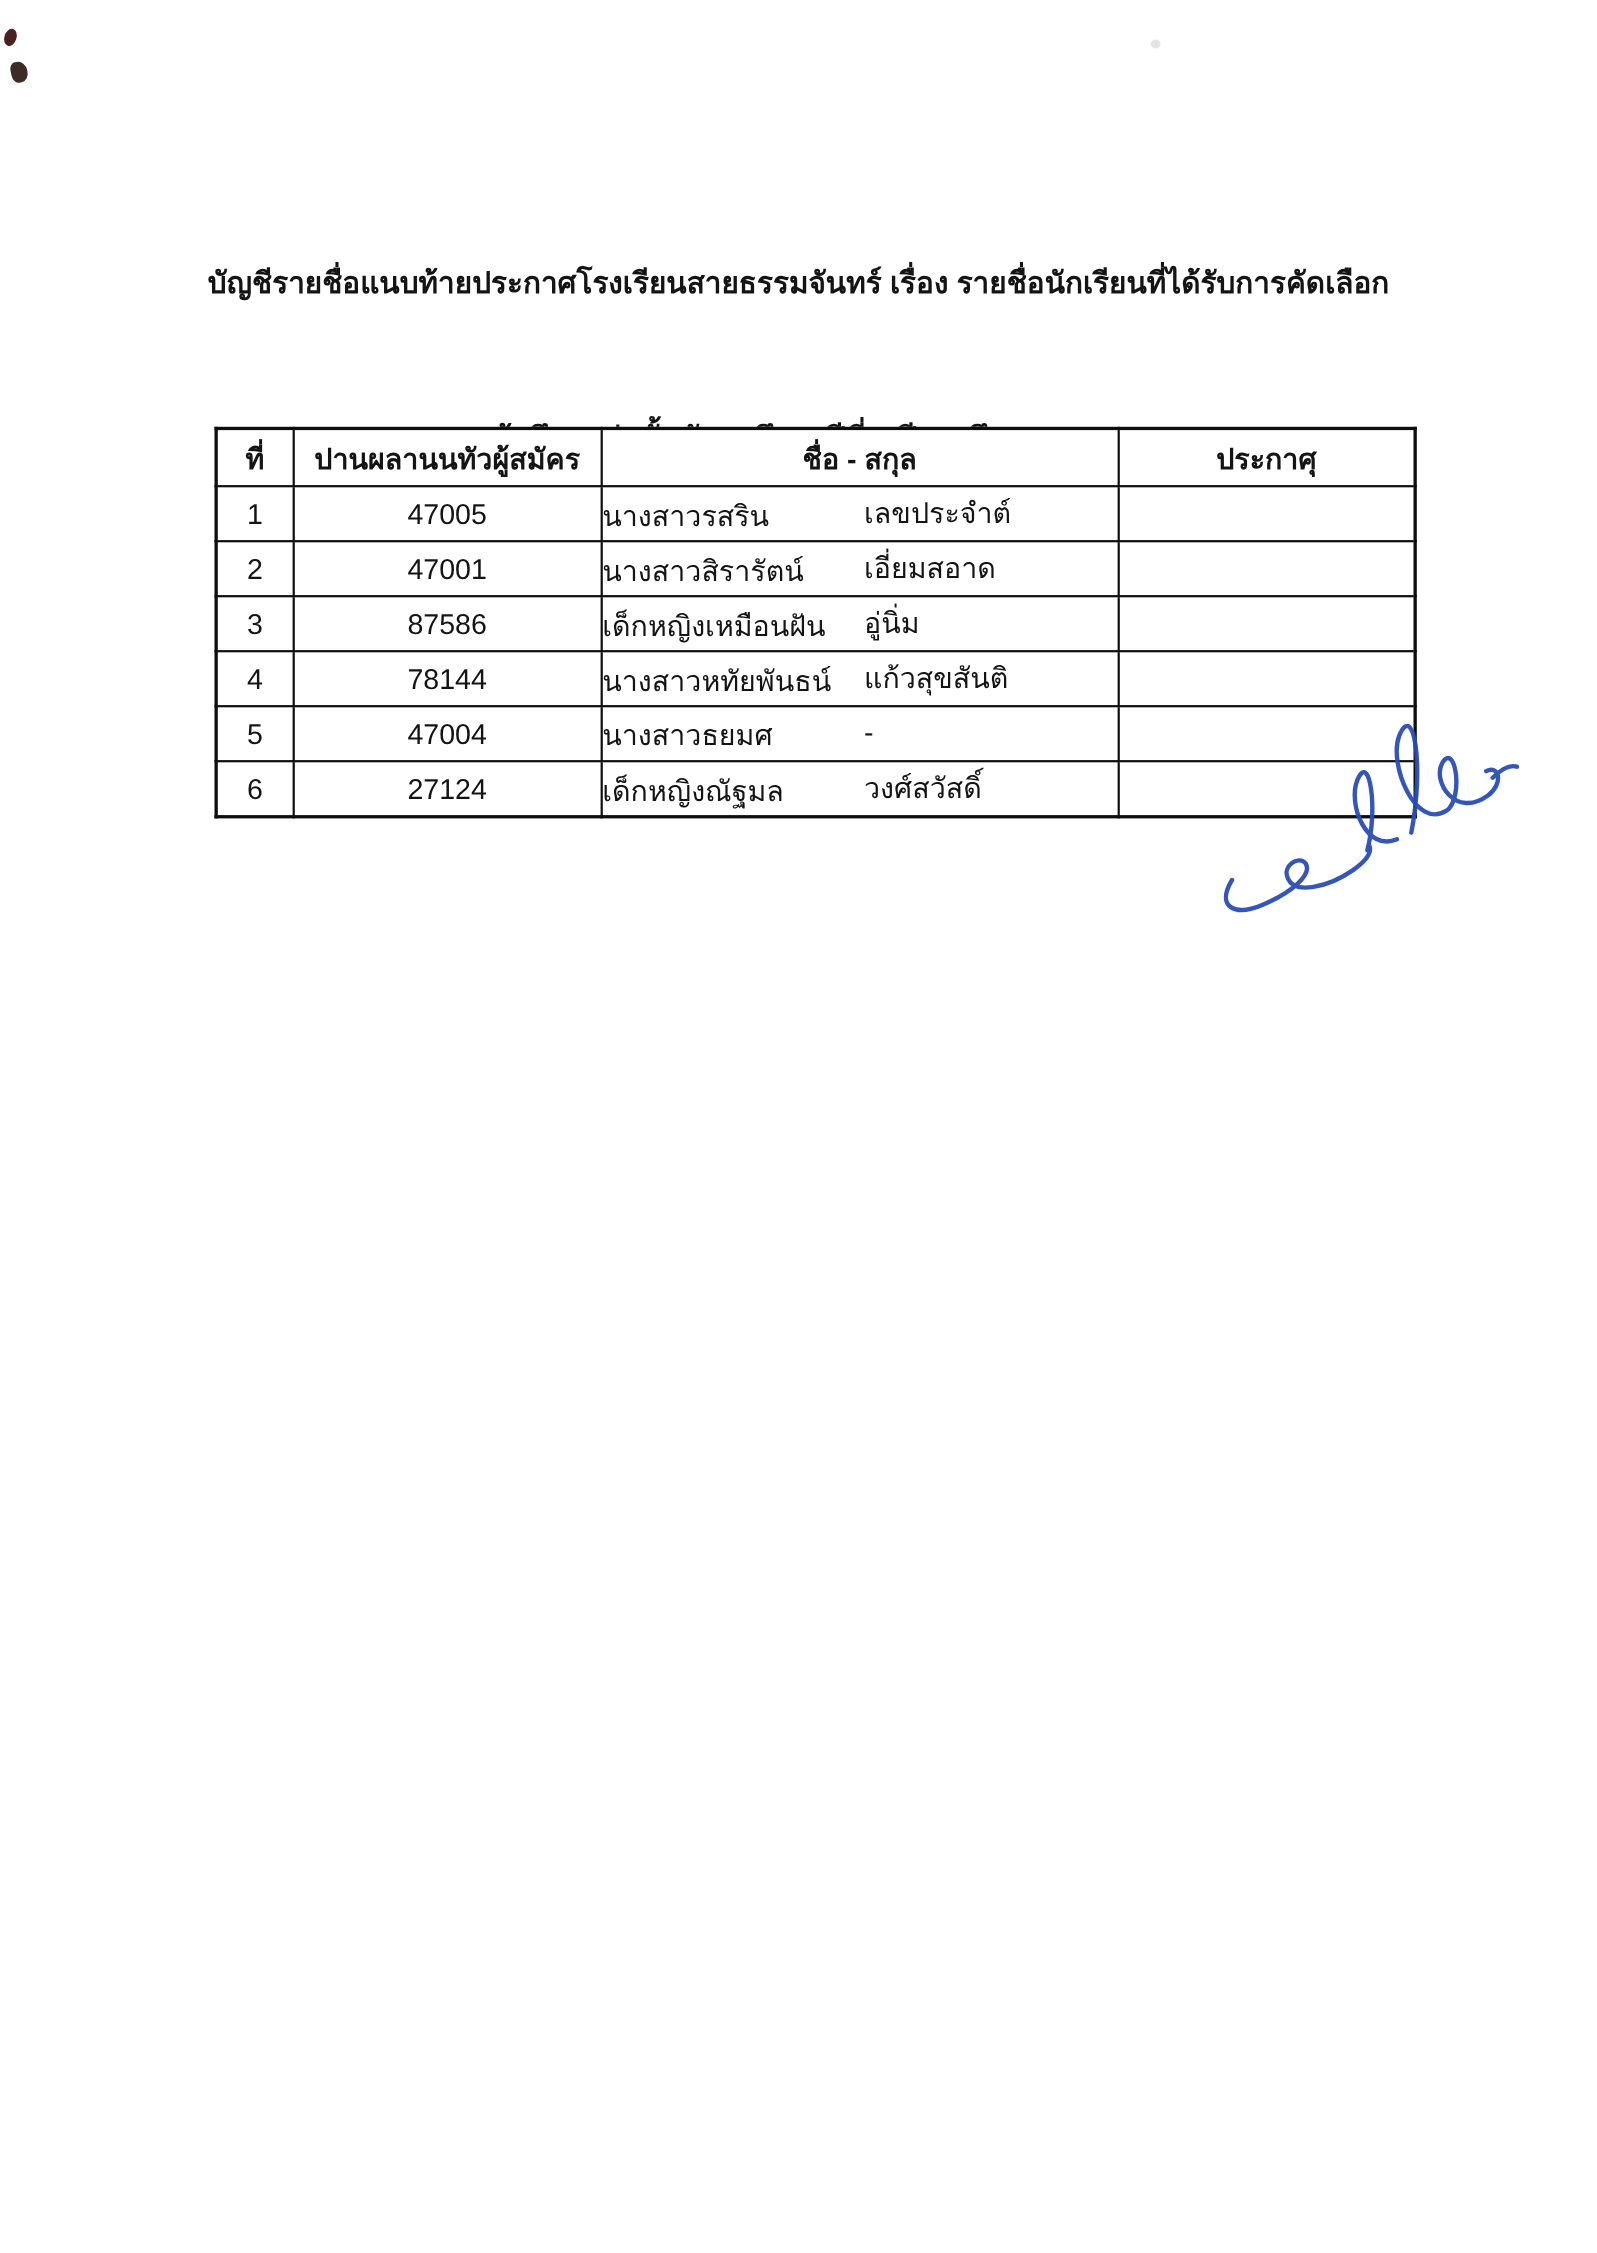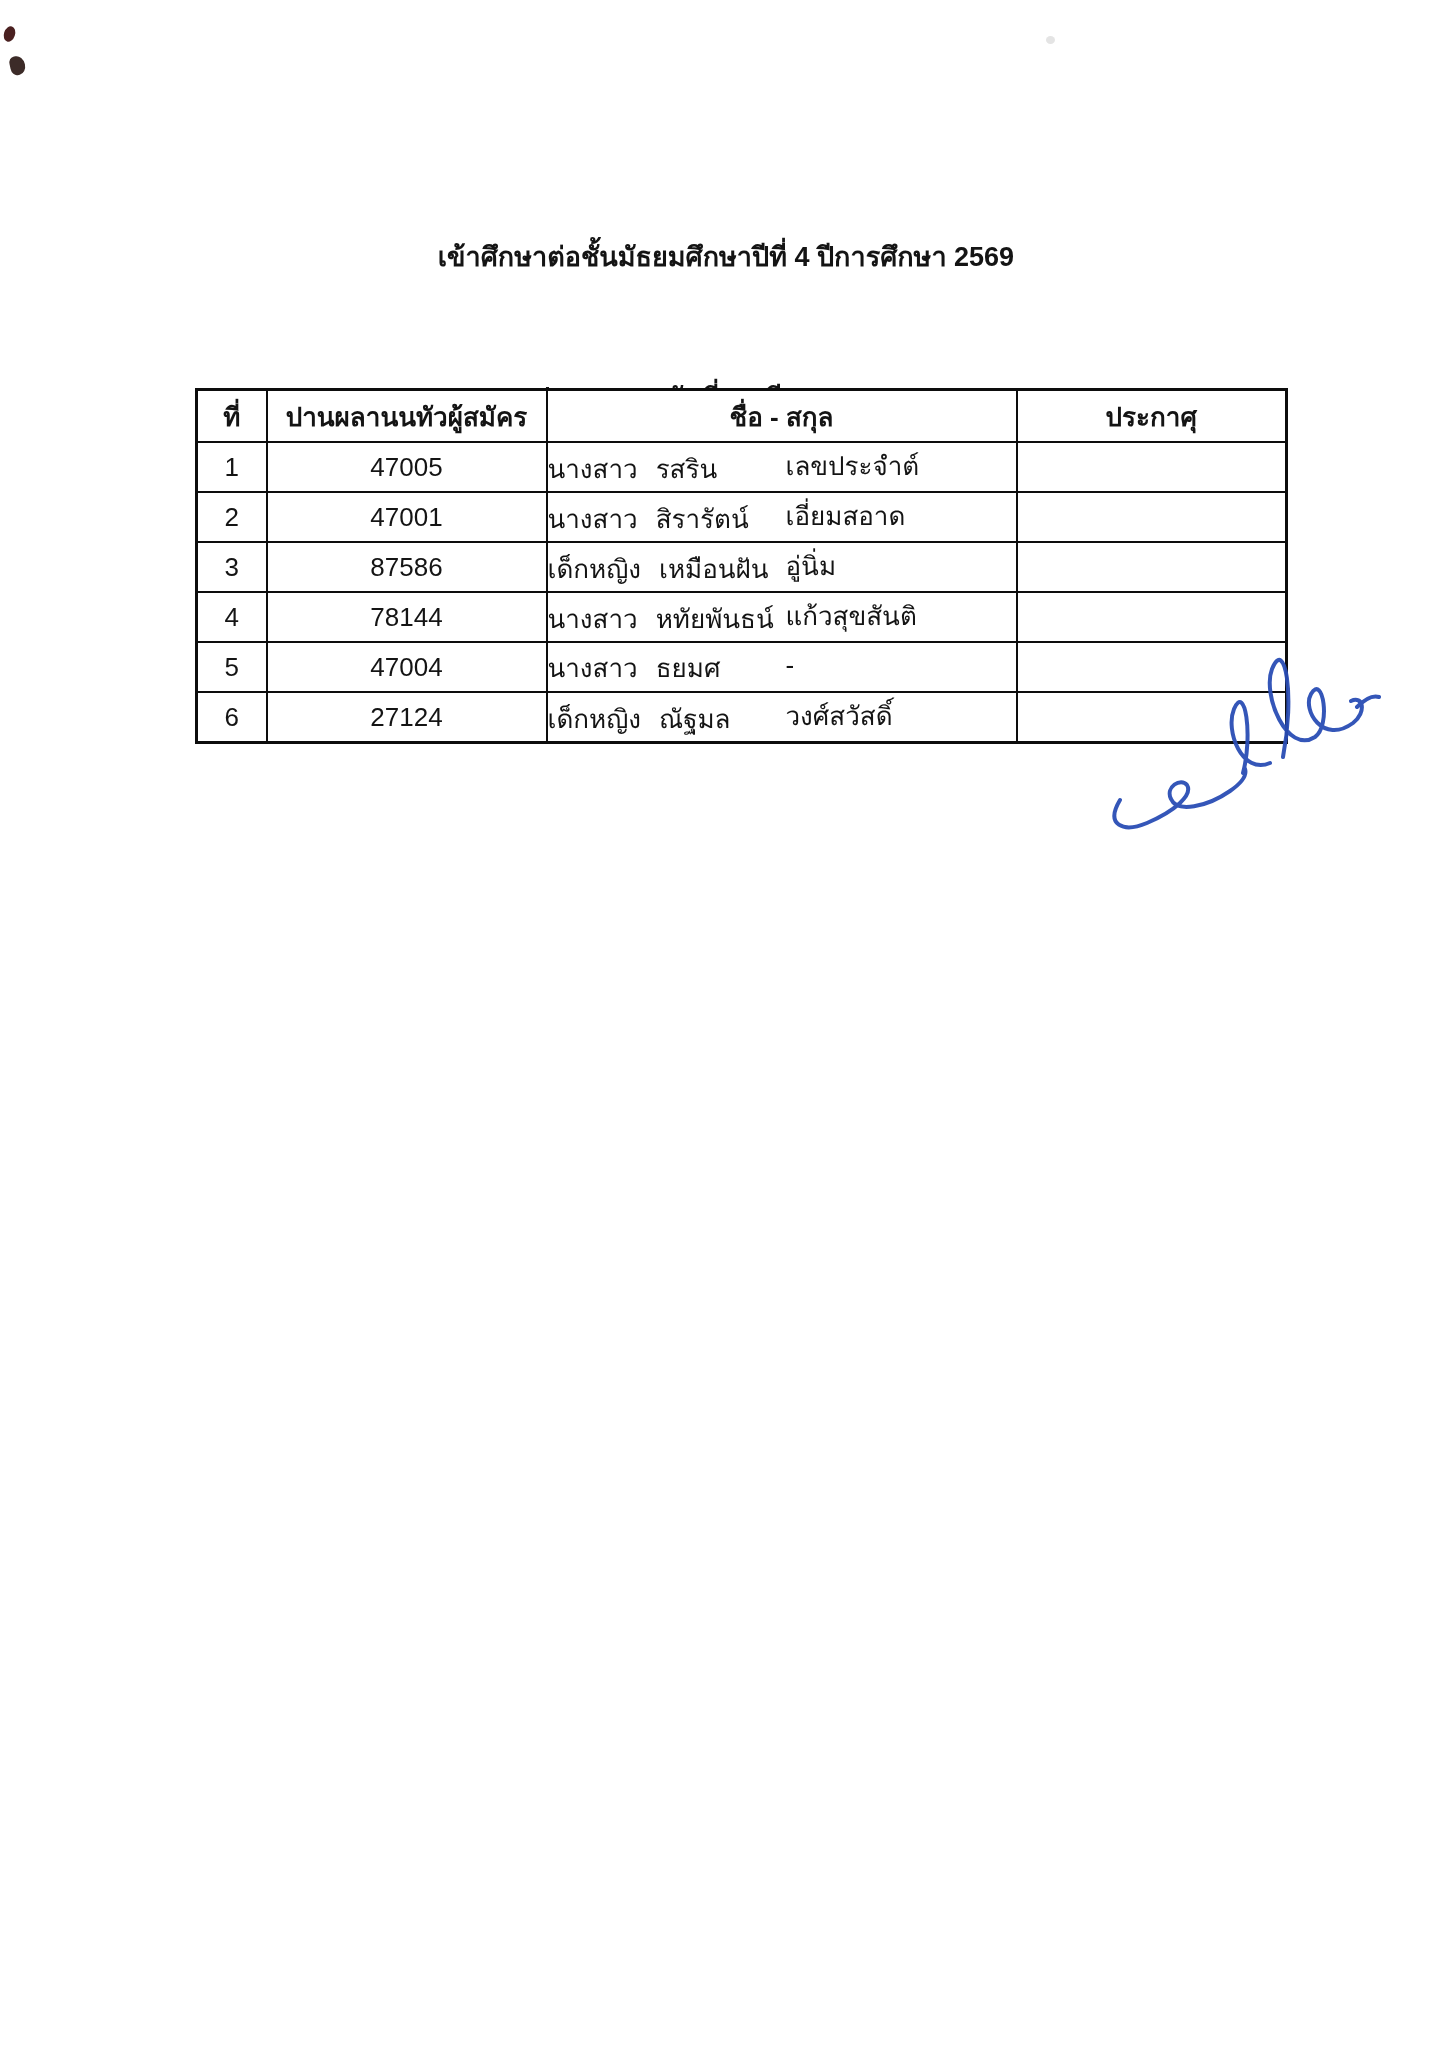--- a/index.html
+++ b/index.html
@@ -33,36 +33,37 @@
   table.roster th,table.roster td{
     border:2px solid #0d0d0d;padding:0;overflow:hidden;white-space:nowrap;
   }
   table.roster th{height:50px;font-weight:600;text-align:center;}
   table.roster td{height:48px;}
   td.c-no{text-align:center;}
   td.c-id{text-align:center;border-radius:11px;}
   td.c-name{text-align:left;padding-left:12px;}
   td.c-note{text-align:center;}
   .name-part{display:inline-block;width:238px;vertical-align:middle;}
-  .prefix{margin-right:18px;}
+  .prefix{}
 
   
   .signature{position:absolute;left:1095px;top:595px;width:330px;height:250px;z-index:5;}
   .signature path{fill:none;stroke-linecap:round;stroke-linejoin:round;}
 </style>
 </head>
 <body>
 
 <div class="page">
 
   <div class="speck speck-1"></div>
   <div class="speck speck-2"></div>
   <div class="speck speck-3"></div>
 
   <div class="title-block">
+    <div>บัญชีรายชื่อแนบท้ายประกาศโรงเรียนสายธรรมจันทร์ เรื่อง รายชื่อนักเรียนที่ได้รับการคัดเลือก</div>
     <div>เข้าศึกษาต่อชั้นมัธยมศึกษาปีที่ 4 ปีการศึกษา 2569</div>
     <div>ประกาศ ณ วันที่ 30 มีนาคม 2569</div>
     <div>แผนการเรียนภาษา - ภาษาเกาหลี  ห้องเรียนมนุษยศาสตร์ - ศิลปศาสตร์</div>
   </div>
 
   <table class="roster">
     <colgroup>
       <col style="width:70px">
         <col style="width:280px">
         <col style="width:470px">

